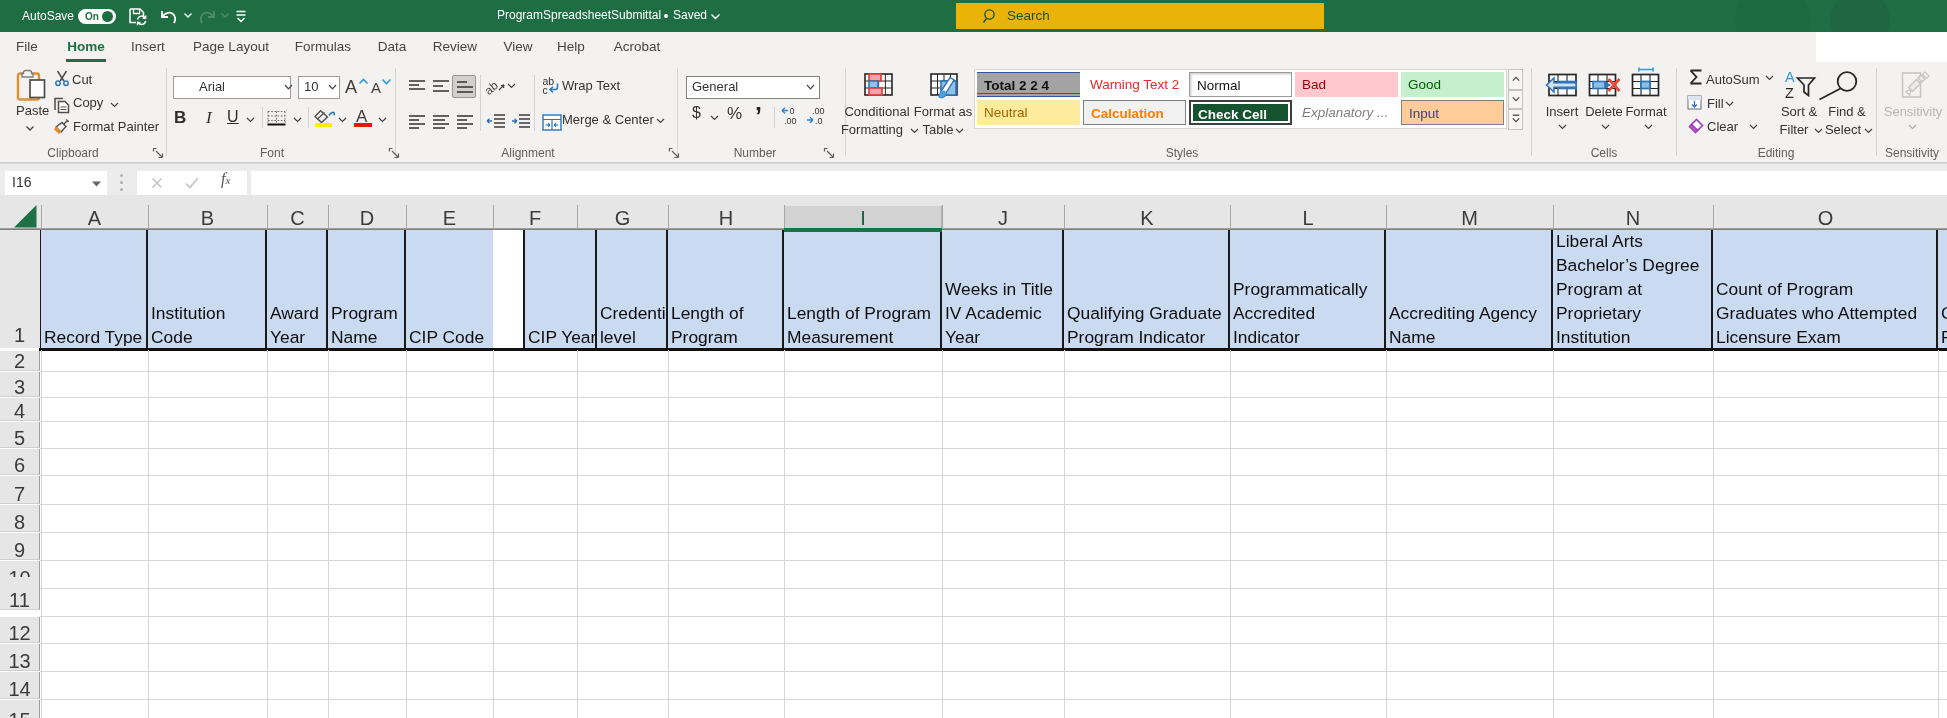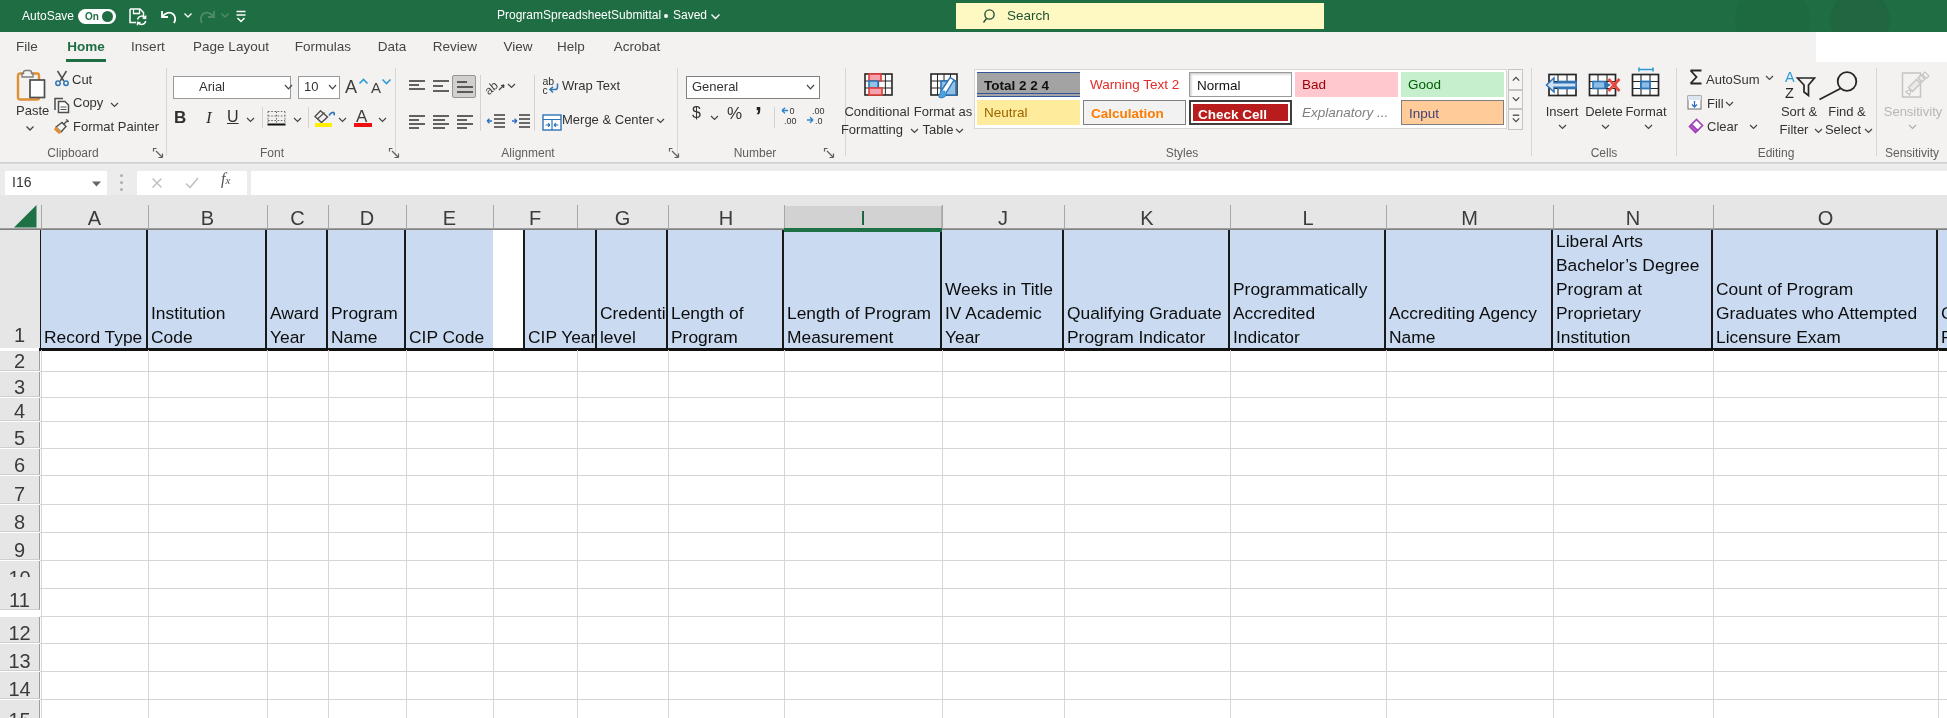--- a/index.html
+++ b/index.html
@@ -75,21 +75,21 @@
   </svg>
   <div class="abs wtxt" style="left:497px; top:8px;">ProgramSpreadsheetSubmittal</div>
   <div class="abs" style="left:664px; top:14px; width:4px; height:4px; background:#fff; border-radius:50%;"></div>
   <div class="abs wtxt" style="left:673px; top:8px;">Saved</div>
   <svg class="abs" style="left:710px; top:13px;" width="11" height="8" viewBox="0 0 11 8">
         <path d="M1.5 1.5 L5.5 5.5 L9.5 1.5" fill="none" stroke="#fff" stroke-width="1.4"></path>
       </svg>
   <div class="abs" style="left:1735px; top:-18px; width:75px; height:75px; border-radius:50%; background:#1e6a40;"></div>
   <div class="abs" style="left:1830px; top:-10px; width:60px; height:60px; border-radius:50%; background:#206541; opacity:0.8;"></div>
 
-  <div class="abs" style="left:956px; top:3px; width:368px; height:26px; background:#fef9c3;">
+  <div class="abs" style="left:956px; top:3px; width:368px; height:26px; background:#eab308;">
     <svg class="abs" style="left:26px; top:5px;" width="17" height="17" viewBox="0 0 17 17">
       <circle cx="7.5" cy="6.5" r="4.6" fill="none" stroke="#1e5234" stroke-width="1.4"></circle>
       <path d="M4.5 10.5 L1.5 14.5" stroke="#1e5234" stroke-width="1.4"></path>
     </svg>
     <div class="abs" style="left:51px; top:5px; font-size:13.5px; color:#1e5234;">Search</div>
   </div>
 </div>
 
 <div id="tabs">
   <div class="tab" style="left:14px;  width:26px;">File</div>
@@ -331,21 +331,21 @@
       </svg>
 
 <div class="abs" style="left:974px; top:7px; width:533px; height:60px; background:#fff; border:1px solid #d8d6d4;"></div>
 <div class="abs" style="left:977px; top:10px; width:103px; height:25px; background:#a3a3a3; color:#111111; font-size:13.5px; line-height:25px; padding-left:7px; overflow:hidden; white-space:nowrap; font-weight:bold;border-top:1.5px solid #31569b; border-bottom:4px double #31569b;">Total 2 2 4</div>
 <div class="abs" style="left:1083px; top:10px; width:103px; height:25px; background:#ffffff; color:#e02d28; font-size:13.5px; line-height:25px; padding-left:7px; overflow:hidden; white-space:nowrap;">Warning Text 2</div>
 <div class="abs" style="left:1189px; top:10px; width:103px; height:25px; background:#ffffff; color:#111111; font-size:13.5px; line-height:25px; padding-left:7px; overflow:hidden; white-space:nowrap;border:1.5px solid #9a9a9a; box-shadow: inset 1.5px 1.5px 2px #00000030, 1px 1px 0 #ffffff;">Normal</div>
 <div class="abs" style="left:1295px; top:10px; width:103px; height:25px; background:#ffc7ce; color:#9c0006; font-size:13.5px; line-height:25px; padding-left:7px; overflow:hidden; white-space:nowrap;">Bad</div>
 <div class="abs" style="left:1401px; top:10px; width:103px; height:25px; background:#c6efce; color:#006100; font-size:13.5px; line-height:25px; padding-left:7px; overflow:hidden; white-space:nowrap;">Good</div>
 <div class="abs" style="left:977px; top:38px; width:103px; height:25px; background:#ffeb9c; color:#9c6500; font-size:13.5px; line-height:25px; padding-left:7px; overflow:hidden; white-space:nowrap;">Neutral</div>
 <div class="abs" style="left:1083px; top:38px; width:103px; height:25px; background:#f2f2f2; color:#fa7d00; font-size:13.5px; line-height:25px; padding-left:7px; overflow:hidden; white-space:nowrap; font-weight:bold;border:1px solid #7f7f7f;">Calculation</div>
-<div class="abs" style="left:1189px; top:38px; width:103px; height:25px; background:#b91c1c; color:#ffffff; font-size:13.5px; line-height:25px; padding-left:7px; overflow:hidden; white-space:nowrap; font-weight:bold;border:2px solid #3f3f3f; box-shadow: inset 0 0 0 2px #ffffff;">Check Cell</div>
+<div class="abs" style="left:1189px; top:38px; width:103px; height:25px; background:#14532d; color:#ffffff; font-size:13.5px; line-height:25px; padding-left:7px; overflow:hidden; white-space:nowrap; font-weight:bold;border:2px solid #3f3f3f; box-shadow: inset 0 0 0 2px #ffffff;">Check Cell</div>
 <div class="abs" style="left:1295px; top:38px; width:103px; height:25px; background:#ffffff; color:#7f7f7f; font-size:13.5px; line-height:25px; padding-left:7px; overflow:hidden; white-space:nowrap; font-style:italic;">Explanatory ...</div>
 <div class="abs" style="left:1401px; top:38px; width:103px; height:25px; background:#ffcc99; color:#3f3f76; font-size:13.5px; line-height:25px; padding-left:7px; overflow:hidden; white-space:nowrap;border:1px solid #7f7f7f;">Input</div>
 <div class="abs" style="left:1508px; top:7px; width:15px; height:21px; background:#f6f5f4; border:1px solid #c6c4c2;"></div>
       <div class="abs" style="left:1508px; top:28px; width:15px; height:19px; background:#f6f5f4; border:1px solid #c6c4c2;"></div>
       <div class="abs" style="left:1508px; top:47px; width:15px; height:21px; background:#f6f5f4; border:1px solid #c6c4c2;"></div>
 <svg class="abs" style="left:1512px; top:14px;" width="8" height="6" viewBox="0 0 8 6">
         <path d="M0.8 4.6 L4 1.4 L7.2 4.6" fill="none" stroke="#444" stroke-width="1.2"></path>
       </svg>
 <svg class="abs" style="left:1512px; top:34px;" width="8" height="6" viewBox="0 0 8 6">
         <path d="M0.8 1.4 L4 4.6 L7.2 1.4" fill="none" stroke="#444" stroke-width="1.2"></path>

